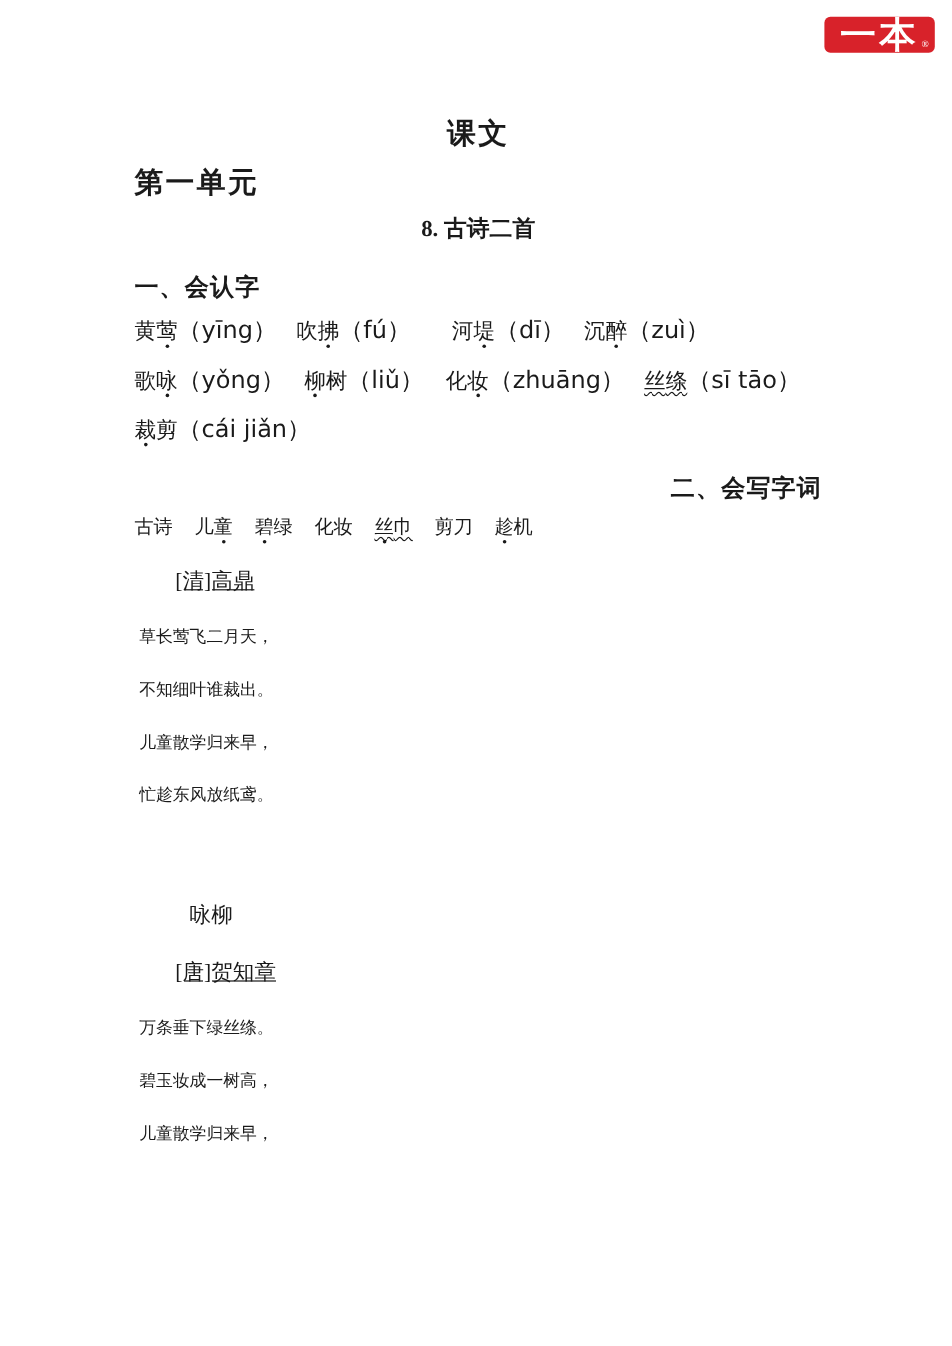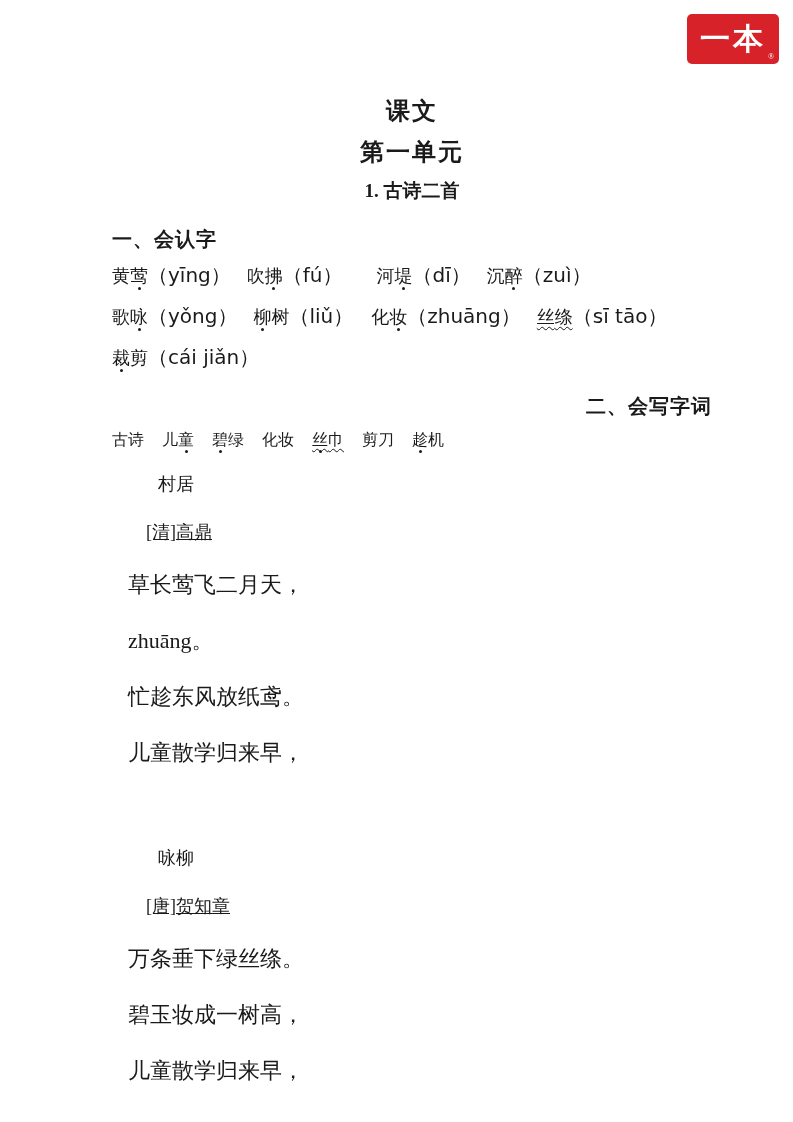--- a/index.html
+++ b/index.html
@@ -16,21 +16,21 @@
     position: relative;
     overflow: hidden;
   }
 
   
   .logo-box {
     position: absolute;
     top: 14px;
     right: 14px;
     width: 92px;
-    height: 50px;
+    height: 30px;
     background: #d8222a;
     border-radius: 5px;
     display: flex;
     align-items: center;
     justify-content: center;
   }
   .logo-text {
     color: #ffffff;
     font-family: "Liberation Serif", "DejaVu Serif", serif;
     font-size: 30px;
@@ -46,33 +46,33 @@
     line-height: 1;
   }
 
   
   .page {
     position: absolute;
     left: 0;
     top: 0;
     width: 793px;
     height: 1122px;
-    padding: 95px 81px 0 112px;
+    padding: 95px 108px 0 112px;
   }
 
   .title-main {
     text-align: center;
     font-size: 24px;
     font-weight: bold;
     font-family: "DejaVu Sans", "Liberation Sans", sans-serif;
     letter-spacing: 2px;
     margin: 0 0 9px 0;
   }
   .title-unit {
-    text-align: center;
+    text-align: left;
     font-size: 24px;
     font-weight: bold;
     font-family: "DejaVu Sans", "Liberation Sans", sans-serif;
     letter-spacing: 2px;
     margin: 0 0 10px 0;
   }
   .title-lesson {
     text-align: center;
     font-size: 19px;
     font-family: "Liberation Serif", "DejaVu Serif", serif;
@@ -139,58 +139,57 @@
     margin: 0 0 24px 46px;
     font-family: "Liberation Serif", "DejaVu Serif", serif;
   }
   .poem-author {
     font-size: 18px;
     margin: 0 0 26px 34px;
     font-family: "Liberation Serif", "DejaVu Serif", serif;
     text-decoration: underline;
   }
   .poem-line {
-    font-size: 22px;
-    margin: 0 0 26px 16px;
+    font-size: 14px;
+    margin: 0 0 26px 4px;
     font-family: "Liberation Serif", "DejaVu Serif", serif;
   }
   .poem-gap { height: 48px; }
 </style>
 </head>
 <body>
 
 <div class="logo-box">
   <span class="logo-text">一本</span>
   <span class="logo-reg">®</span>
 </div>
 
 <div class="page">
 
   <h1 class="title-main">课文</h1>
   <h2 class="title-unit">第一单元</h2>
-  <h3 class="title-lesson">1. 古诗二首</h3>
+  <h3 class="title-lesson">8. 古诗二首</h3>
 
   <div class="section-head">一、会认字</div>
   <div>
     <div class="word-line" id="recog-line-0"><span><span>黄</span><span class="dot">莺</span></span><span class="pinyin">（yīng）</span><span style="display: inline-block; width: 16px;"></span><span><span>吹</span><span class="dot">拂</span></span><span class="pinyin">（fú）</span><span style="display: inline-block; width: 34px;"></span><span><span>河</span><span class="dot">堤</span></span><span class="pinyin">（dī）</span><span style="display: inline-block; width: 16px;"></span><span><span>沉</span><span class="dot">醉</span></span><span class="pinyin">（zuì）</span></div>
     <div class="word-line" id="recog-line-1"><span><span>歌</span><span class="dot">咏</span></span><span class="pinyin">（yǒng）</span><span style="display: inline-block; width: 16px;"></span><span><span class="dot">柳</span><span>树</span></span><span class="pinyin">（liǔ）</span><span style="display: inline-block; width: 18px;"></span><span><span>化</span><span class="dot">妆</span></span><span class="pinyin">（zhuāng）</span><span style="display: inline-block; width: 16px;"></span><span><span class="wavy">丝</span><span class="wavy">绦</span></span><span class="pinyin">（sī tāo）</span></div>
     <div class="word-line" id="recog-line-2"><span><span class="dot">裁</span><span>剪</span></span><span class="pinyin">（cái jiǎn）</span></div>
   </div>
 
   <div class="section-head" style="margin-top:26px;text-align:right;">二、会写字词</div>
   <div class="write-line" id="write-line"><span><span>古</span><span>诗</span></span><span style="display: inline-block; width: 18px;"></span><span><span>儿</span><span class="dot">童</span></span><span style="display: inline-block; width: 18px;"></span><span><span class="dot">碧</span><span>绿</span></span><span style="display: inline-block; width: 18px;"></span><span><span>化</span><span>妆</span></span><span style="display: inline-block; width: 18px;"></span><span><span class="dot wavy">丝</span><span class="wavy">巾</span></span><span style="display: inline-block; width: 18px;"></span><span><span>剪</span><span>刀</span></span><span style="display: inline-block; width: 18px;"></span><span><span class="dot">趁</span><span>机</span></span></div>
 
   <div id="poems">
       <div class="poem-block">
-        <div class="poem-title">村居</div>
         <div class="poem-author">[清]高鼎</div>
         <div class="poem-line">草长莺飞二月天，</div>
-        <div class="poem-line">zhuāng。</div>
+        <div class="poem-line">不知细叶谁裁出。</div>
+        <div class="poem-line">儿童散学归来早，</div>
         <div class="poem-line">忙趁东风放纸鸢。</div>
-        <div class="poem-line">儿童散学归来早，</div>
       </div>
       <div class="poem-gap"></div>
       <div class="poem-block">
         <div class="poem-title">咏柳</div>
         <div class="poem-author">[唐]贺知章</div>
         <div class="poem-line">万条垂下绿丝绦。</div>
         <div class="poem-line">碧玉妆成一树高，</div>
         <div class="poem-line">儿童散学归来早，</div>
       </div>
     </div>

